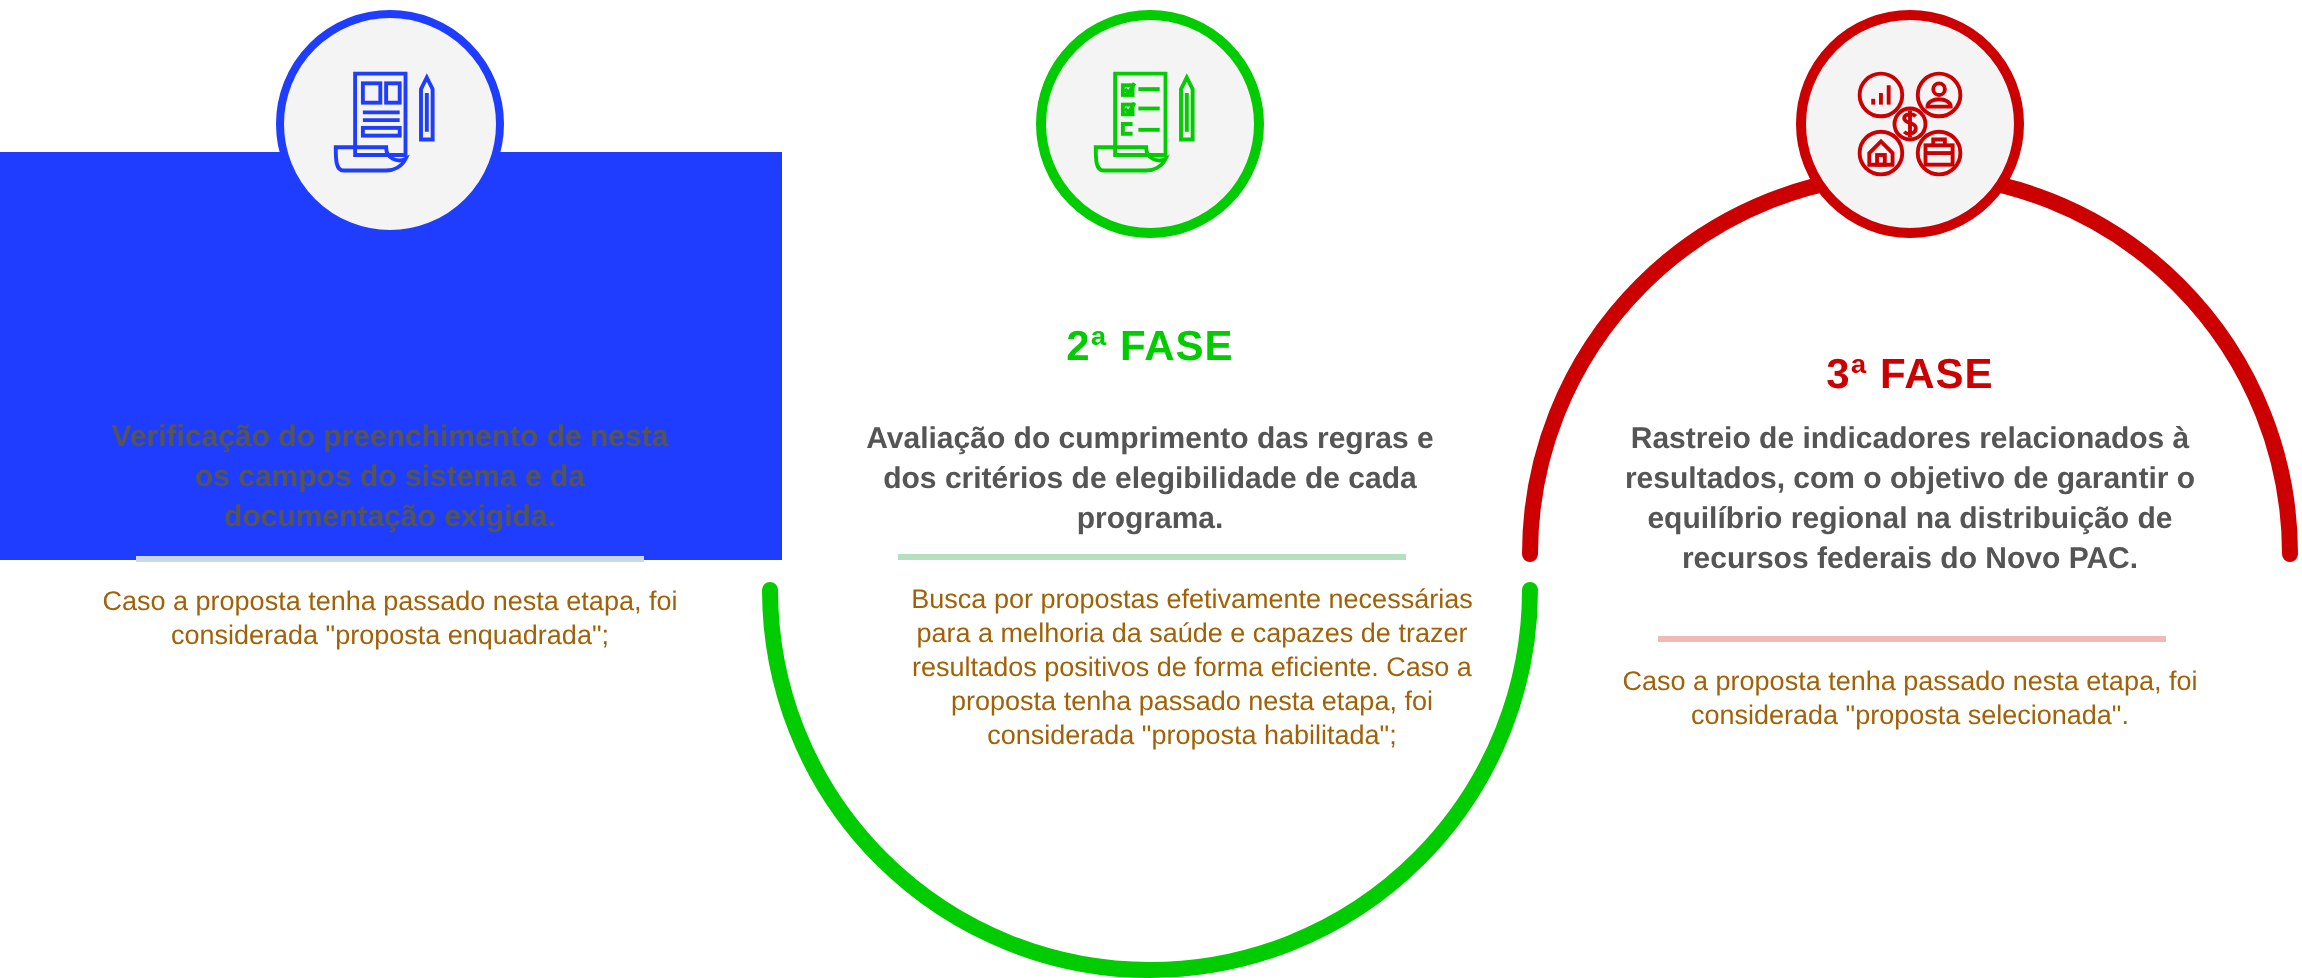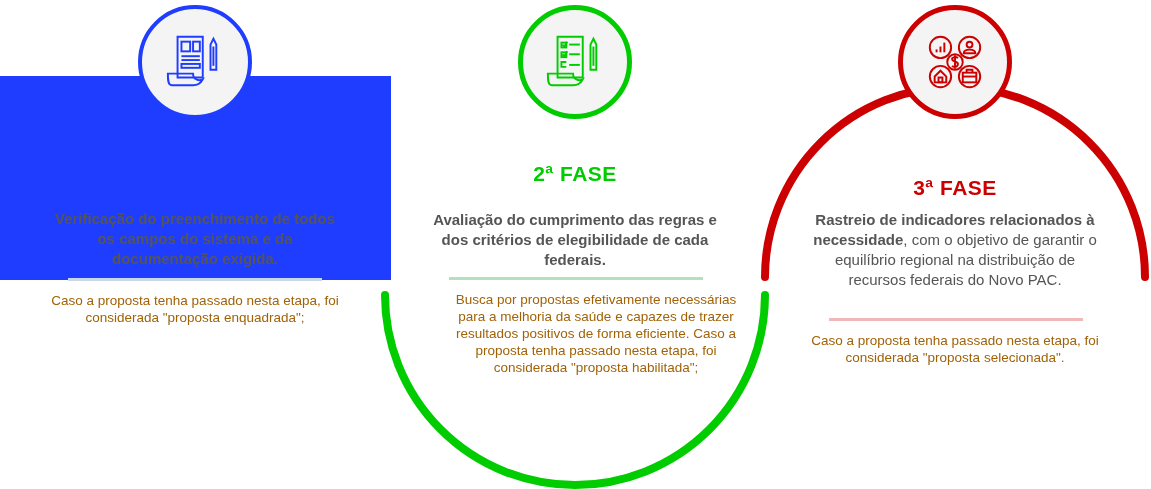--- a/index.html
+++ b/index.html
@@ -20,21 +20,21 @@
     }
     .circle svg { width: 62px; height: 62px; }
     .phase-title {
       position: absolute; text-align: center; font-weight: bold;
       font-size: 21px; letter-spacing: 0.5px;
     }
     .lead {
       position: absolute; text-align: center; font-weight: bold;
       font-size: 15px; line-height: 20px; color: #555555;
     }
-    .lead .normal { font-weight: normal; }
+    .lead .normal { font-weight: bold; }
     .divider { position: absolute; height: 3px; }
     .body-text {
       position: absolute; text-align: center; font-size: 13.5px;
       line-height: 17px; color: #a16207;
     }
   </style>
 </head>
 <body>
 
 <svg id="arcs" width="1151" height="489">
@@ -104,25 +104,25 @@
     <circle cx="47" cy="14" r="3"></circle>
     <path d="M41 23 C41 18 53 18 53 23 Z"></path>
     <path d="M11 47 L17 41 L23 47 V53 H11 Z"></path>
     <rect x="15" y="48" width="4" height="5"></rect>
     <rect x="40" y="43" width="14" height="10"></rect>
     <path d="M44 43 V40 H50 V43"></path>
     <line x1="40" y1="47" x2="54" y2="47"></line>
   </svg>
 </div>
 
-<div class="lead" style="left:45px; top:209px; width:300px; color:#555555;">Verificação do preenchimento de todos os campos do sistema e da documentação exigida.</div>
+<div class="lead" style="left:45px; top:209px; width:300px; color:#555555;">Verificação do preenchimento de nesta os campos do sistema e da documentação exigida.</div>
 <div class="divider" style="left:68px; top:278px; width:254px; background:#c8d8e8;"></div>
 <div class="body-text" style="left:45px; top:292px; width:300px;">Caso a proposta tenha passado nesta etapa, foi considerada "proposta enquadrada";</div>
 
 <div class="phase-title" style="left:475px; top:162px; width:200px; color:#00cc00;">2ª FASE</div>
-<div class="lead" style="left:425px; top:210px; width:300px;">Avaliação do cumprimento das regras e dos critérios de elegibilidade de cada federais.</div>
+<div class="lead" style="left:425px; top:210px; width:300px;">Avaliação do cumprimento das regras e dos critérios de elegibilidade de cada programa.</div>
 <div class="divider" style="left:449px; top:277px; width:254px; background:#b6e0bd;"></div>
 <div class="body-text" style="left:446px; top:291px; width:300px;">Busca por propostas efetivamente necessárias para a melhoria da saúde e capazes de trazer resultados positivos de forma eficiente. Caso a proposta tenha passado nesta etapa, foi considerada "proposta habilitada";</div>
 
 <div class="phase-title" style="left:855px; top:162px; width:200px; color:#cc0000;margin-top:14px;">3ª FASE</div>
-<div class="lead" style="left:805px; top:210px; width:300px;"><span>Rastreio de indicadores relacionados à necessidade</span><span class="normal">, com o objetivo de garantir o equilíbrio regional na distribuição de recursos federais do Novo PAC.</span></div>
+<div class="lead" style="left:805px; top:210px; width:300px;"><span>Rastreio de indicadores relacionados à resultados</span><span class="normal">, com o objetivo de garantir o equilíbrio regional na distribuição de recursos federais do Novo PAC.</span></div>
 <div class="divider" style="left:829px; top:318px; width:254px; background:#f0b8b8;"></div>
 <div class="body-text" style="left:805px; top:332px; width:300px;">Caso a proposta tenha passado nesta etapa, foi considerada "proposta selecionada".</div>
 
 </body></html>

